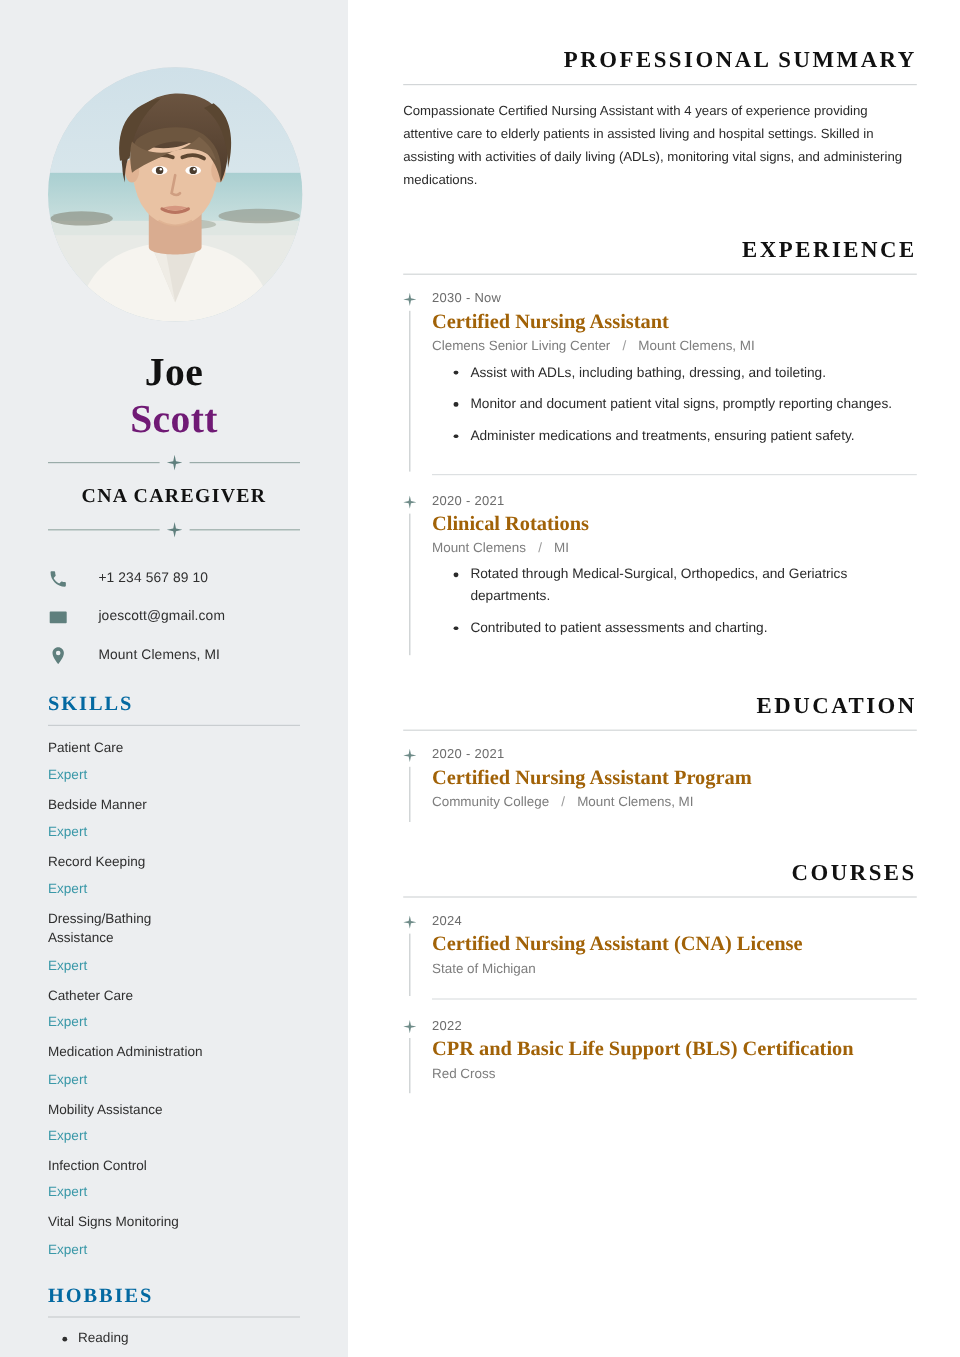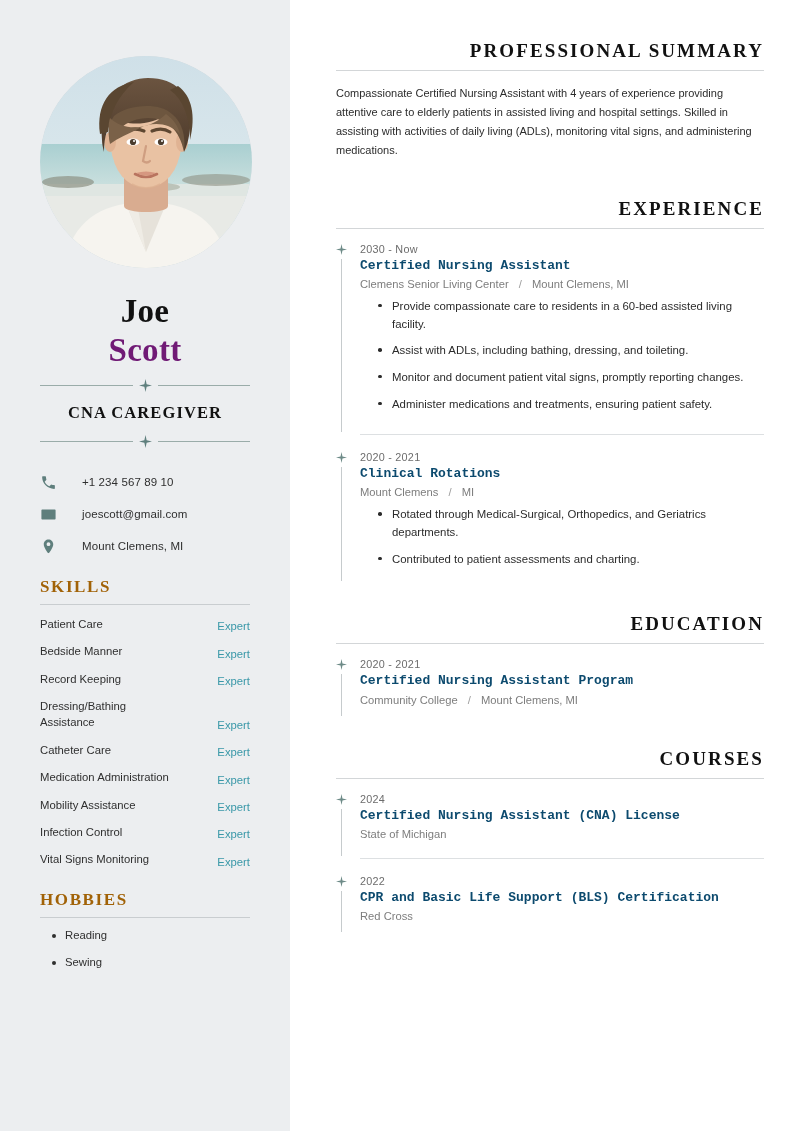--- a/index.html
+++ b/index.html
@@ -93,36 +93,37 @@
     font-size: 11.5px;
     color: #2f2f2f;
     letter-spacing: .1px;
   }
 
   .side-section { margin-top: 22px; }
   .side-head {
     font-family: "Liberation Serif", serif;
     font-size: 17px;
     font-weight: 700;
-    color: #a16207;
+    color: #0369a1;
     letter-spacing: 1.6px;
     padding-bottom: 7px;
   }
   .side-head-rule {
     height: 1px;
     background: #c9cdd0;
     margin-bottom: 11px;
   }
 
   .skill-row {
     display: flex;
     justify-content: space-between;
-    align-items: flex-end;
+    align-items: flex-start;
     gap: 8px;
     margin-bottom: 11px;
+    flex-direction: column;
   }
   .skill-name {
     font-size: 11.3px;
     color: #2f2f2f;
     line-height: 1.45;
     max-width: 138px;
   }
   .skill-level {
     font-size: 11.3px;
     color: #3a98a8;
@@ -200,24 +201,24 @@
     height: 12px;
     line-height: 0;
   }
   .entry-date {
     font-size: 10.8px;
     color: #6c6c6c;
     letter-spacing: .25px;
     padding-bottom: 3px;
   }
   .entry-title {
-    font-family: Liberation Mono, monospace;
-    font-size: 13px;
+    font-family: Liberation Serif, serif;
+    font-size: 17px;
     font-weight: 700;
-    color: #0c4a6e;
+    color: #a16207;
     line-height: 1.17;
     padding-bottom: 5px;
   }
   .entry-meta {
     font-size: 11.2px;
     color: #7d7d7d;
     padding-bottom: 6px;
   }
   .entry-meta .sep { padding: 0 7px; color: #9b9b9b; }
 
@@ -454,21 +455,20 @@
               </svg>
           </span>
           <div class="entry-date">2030 - Now</div>
           <div class="entry-title">Certified Nursing Assistant</div>
           <div class="entry-meta">
             <span>Clemens Senior Living Center</span>
             <span class="sep">/</span>
             <span>Mount Clemens, MI</span>
           </div>
           <ul class="bullets">
-            <li>Provide compassionate care to residents in a 60-bed assisted living facility.</li>
             <li>Assist with ADLs, including bathing, dressing, and toileting.</li>
             <li>Monitor and document patient vital signs, promptly reporting changes.</li>
             <li>Administer medications and treatments, ensuring patient safety.</li>
           </ul>
         </div>
 
         <div class="entry-sep"></div>
         <div class="entry-gap"></div>
 
         <div class="entry last">

